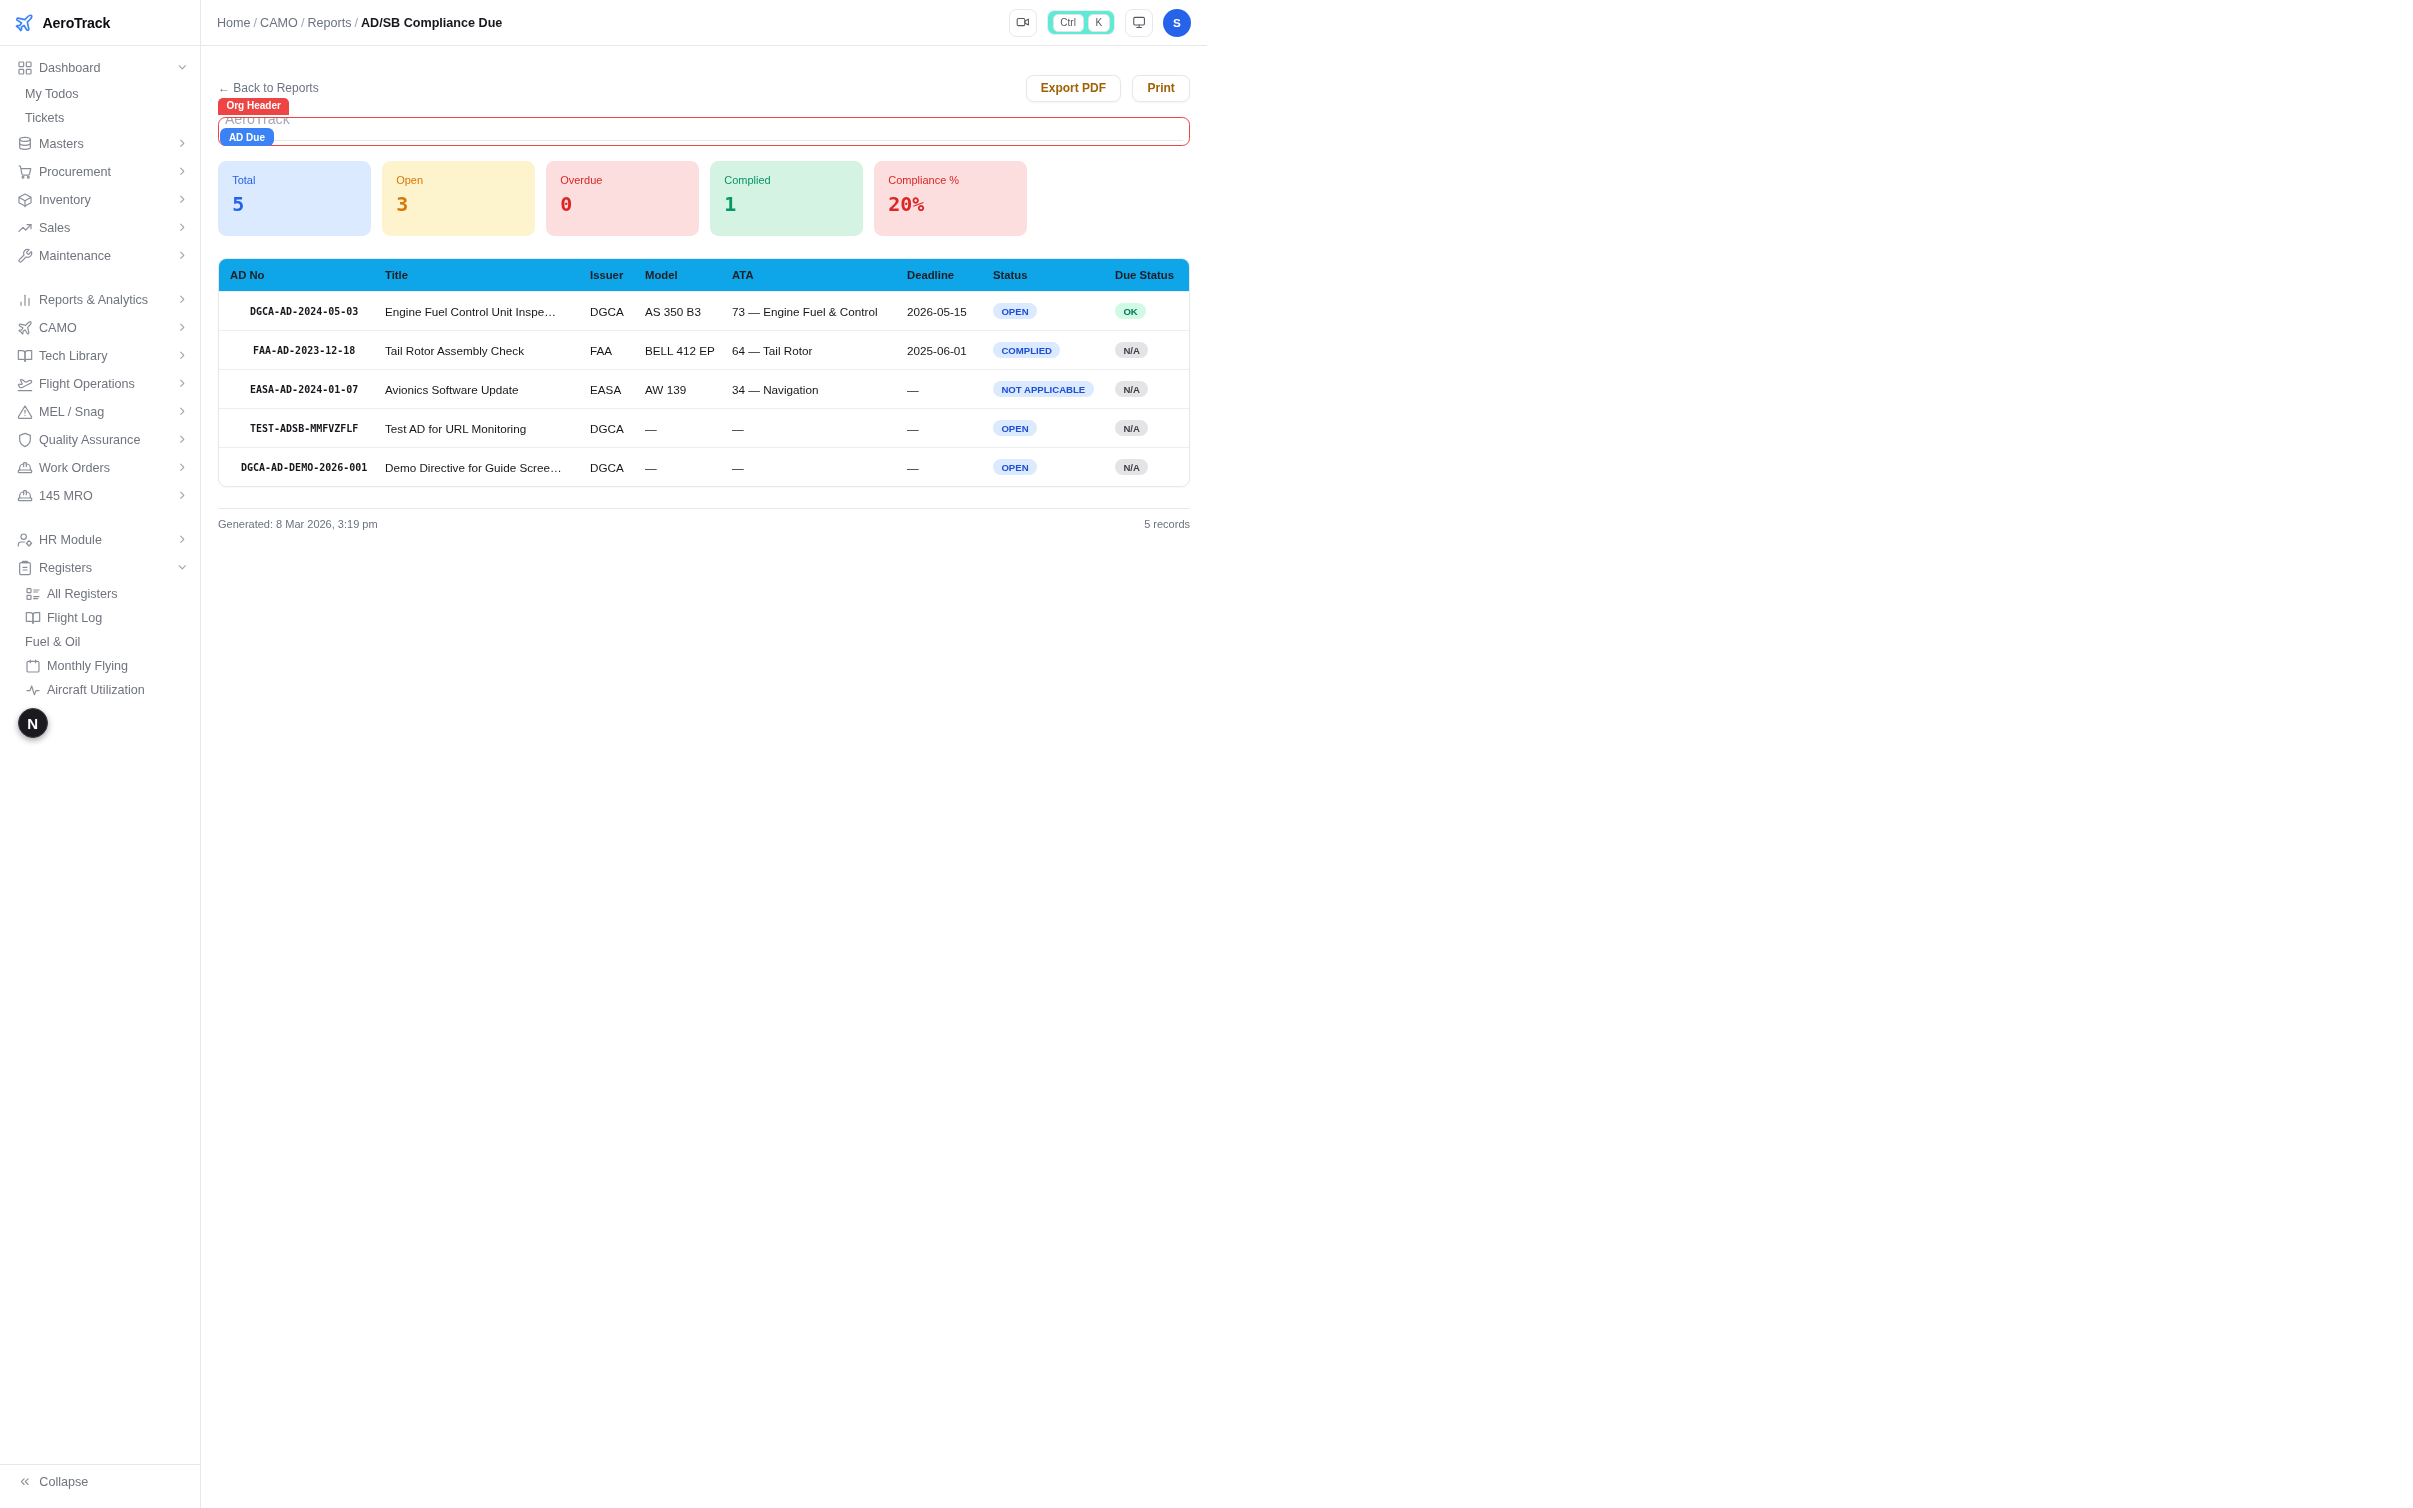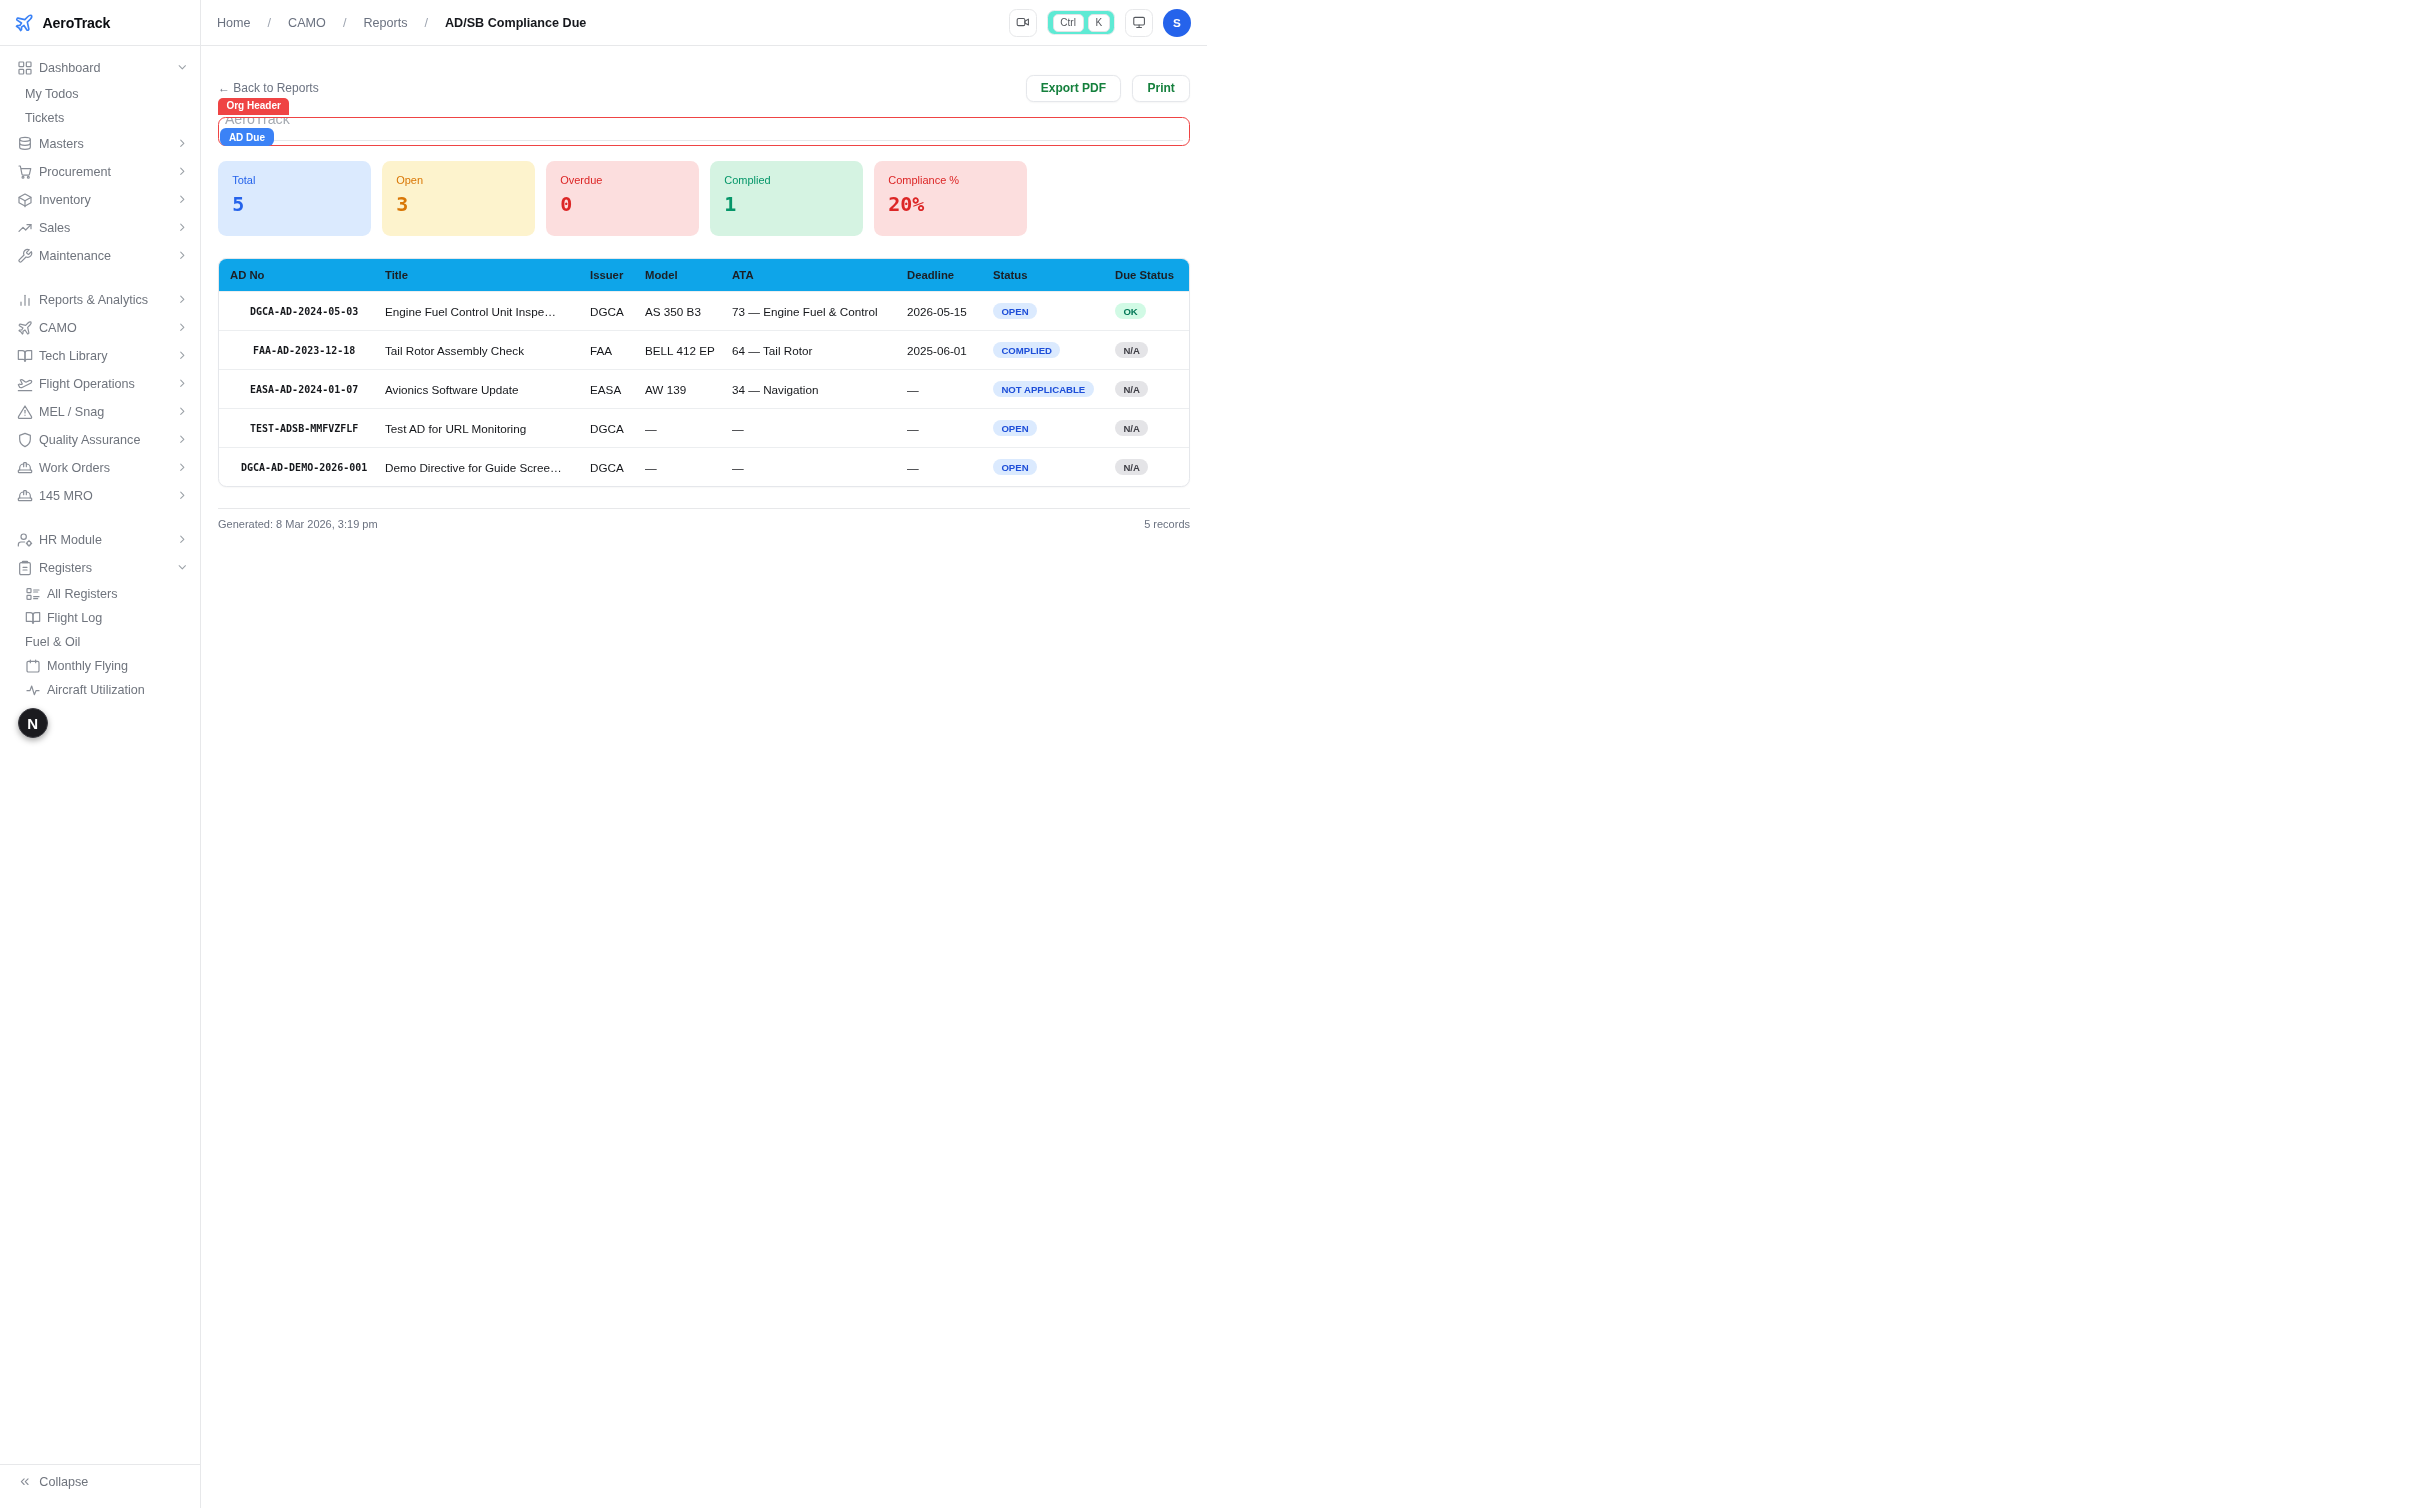--- a/index.html
+++ b/index.html
@@ -30,40 +30,40 @@
   .collapse-item { display:flex; align-items:flex-start; gap:7.5px; padding-left:18.4px; color:#6f747d; font-size:12.6px; cursor:pointer; }
   .collapse-ic { width:13.4px; height:13.4px; color:#8a8f98; }
   .collapse-ic svg { width:100%; height:100%; }
   .dev-badge { position:fixed; left:17.6px; top:708px; width:30px; height:30px; border-radius:50%;
     background:#1b1b1f; border:0.8px solid #3a3a40; color:#fff; display:flex; align-items:center; justify-content:center;
     font-size:15px; font-weight:700; box-shadow:0 2.5px 6.7px rgba(0,0,0,.35); z-index:50; cursor:pointer; }
 
   
   .main { margin-left:201px; }
   .topbar { height:46px; border-bottom:0.8px solid #e7e8ea; display:flex; align-items:center; padding:0 16px; background:#fff; }
-  .breadcrumb { display:flex; align-items:flex-end; gap:17px; font-size:12.6px; color:#6b7280; }
+  .breadcrumb { display:flex; align-items:flex-end; gap:3px; font-size:12.6px; color:#6b7280; }
   .crumb { cursor:pointer; }
   .crumb-current { color:#16181d; font-weight:600; }
   .sep { color:#9ca3af; }
   .topbar-right { margin-left:auto; display:flex; align-items:center; gap:10px; }
   .icon-btn { width:28px; height:28px; border:0.8px solid #e7e8ea; border-radius:7.5px; background:#fff;
     display:flex; align-items:center; justify-content:center; color:#55585e; cursor:pointer; }
   .icon-btn svg { width:14.2px; height:14.2px; }
   .kbd-group { background:#5eead4; border:0.8px solid #ececee; border-radius:7.5px; padding:2.5px 4.2px; display:flex; gap:4.2px; cursor:pointer; }
   .kbd { background:#fff; border:0.8px solid #e2e3e6; border-radius:5px; padding:2.5px 6.7px; font-size:10px; color:#55585e; }
   .avatar { width:28px; height:28px; border-radius:50%; background:#2563eb; color:#fff; display:flex;
     align-items:center; justify-content:center; font-size:11.7px; font-weight:700; cursor:pointer; }
 
   
   .content { padding:0 17px; }
   .toolbar { margin-top:28.5px; display:flex; align-items:center; }
   .back-link { color:#6b7280; font-size:12px; cursor:pointer; }
   .toolbar-buttons { margin-left:auto; display:flex; gap:11px; }
   .btn { background:#fff; border:0.8px solid #e5e7eb; border-radius:7.5px; padding:5.9px 14.2px; font-size:12px;
-    font-weight:600; color:#15803d; box-shadow:0 0.8px 1.7px rgba(0,0,0,.04); cursor:pointer; font-family:inherit; }
+    font-weight:600; color:#a16207; box-shadow:0 0.8px 1.7px rgba(0,0,0,.04); cursor:pointer; font-family:inherit; }
 
   .report-preview { position:relative; margin-top:-5px; }
   .org-badge { display:inline-block; color:#fff; font-size:10px; font-weight:700; padding:2.5px 8.4px 3.4px; border-radius:5px 5px 0 0; }
   .org-box { position:relative; height:29px; border:1.7px solid #ef4444; border-radius:7.5px; background:#fff; overflow:hidden; margin-top:2.5px; }
   .org-name { font-size:14.2px; color:#a4a9b0; margin:-6.7px 0 0 5.9px; white-space:nowrap; }
   .org-divider { position:absolute; bottom:4.2px; left:5.9px; right:5.9px; height:0.8px; background:#e7e8ea; }
   .addue-badge { position:absolute; top:31px; left:1.7px; color:#fff; font-size:10px; font-weight:700; padding:3.4px 9.2px; border-radius:5.9px; z-index:2; }
   .title-box { margin-top:4.2px; height:34px; border:1.7px solid #3b82f6; border-radius:7.5px; background:#fff;
     display:flex; align-items:center; padding-left:6.7px; }
   .report-title { font-size:21px; font-weight:700; margin:0; color:#0b0d11; letter-spacing:-0.2px; }

